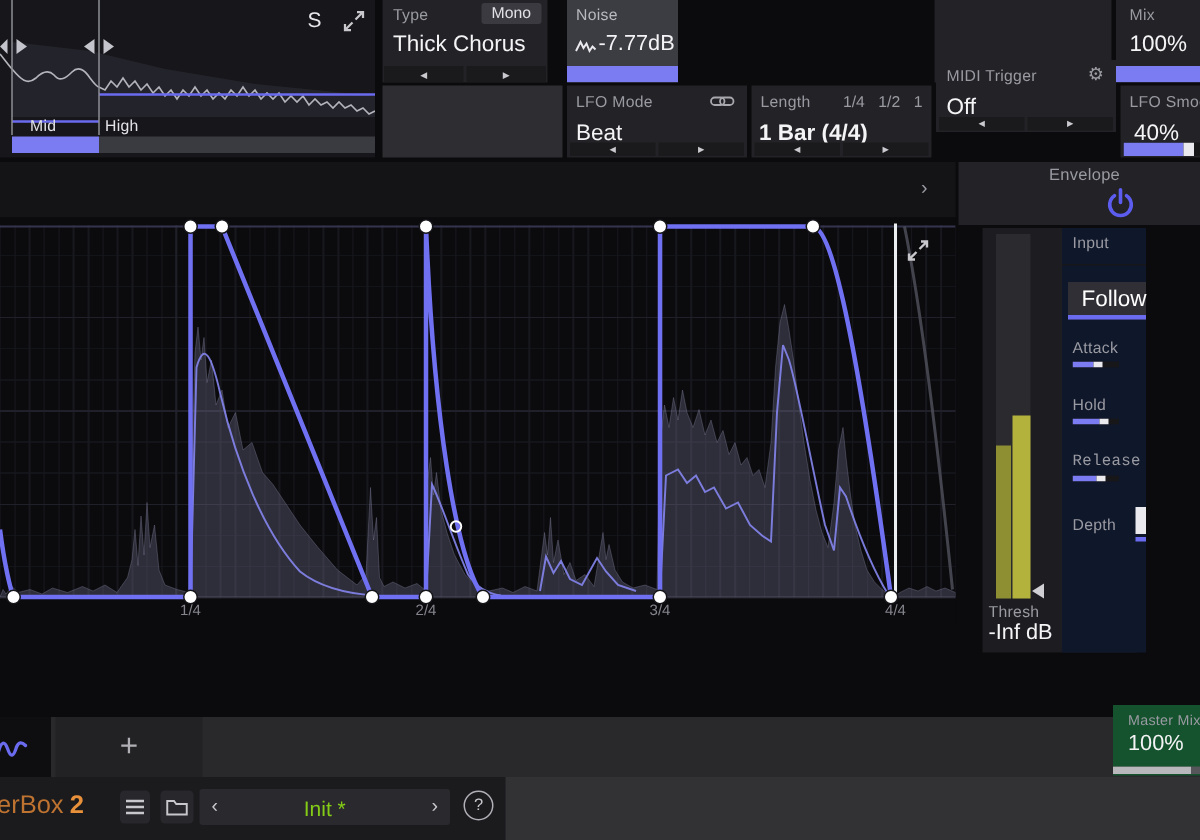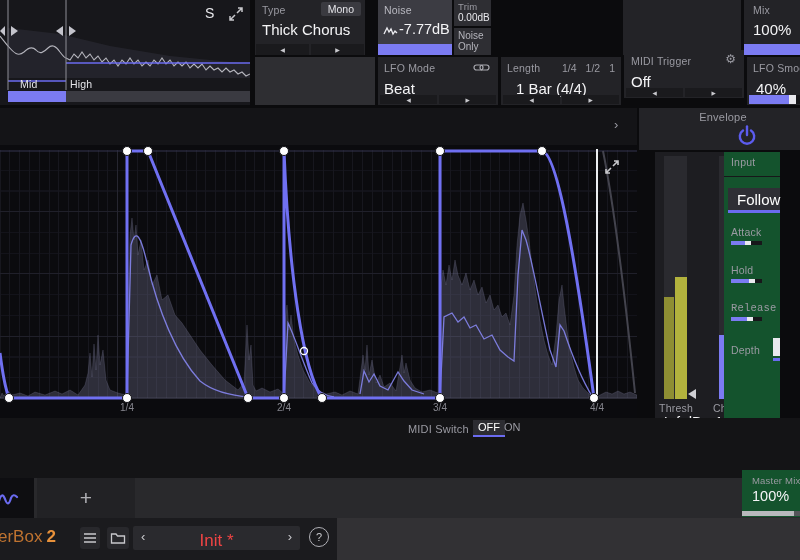--- a/index.html
+++ b/index.html
@@ -71,29 +71,20 @@
     <div class="lbl" style="left:6px;top:4px;color:#b9b9c0;">Noise</div>
     <svg class="p" style="left:5px;top:25px;" width="15" height="12" viewBox="0 0 15 12">
       <path d="M1,9 L4,3 L6,7 L8,4 L10,9 L12,6 L14,8" fill="none" stroke="#ececf0" stroke-width="1.3"></path>
     </svg>
     <div class="val" style="left:21px;top:21px;font-size:14.5px;">-7.77dB</div>
     <div class="hsl" style="left:0;right:0;bottom:0;height:11px;">
         <div class="fillb" style="left:0;width:100%;"></div>
       </div>
   </div>
 
-  <div class="p" style="left:454px;top:0;width:37px;height:55px;">
-    <div class="cell" style="left:0;top:0;width:37px;height:26px;background:#2e2e33;">
-      <div class="lbl" style="left:4px;top:1px;font-size:9.5px;">Trim</div>
-      <div class="p" style="left:4px;top:12px;font-size:10px;color:#e8e8ec;">0.00dB</div>
-    </div>
-    <div class="cell" style="left:0;top:28px;width:37px;height:27px;background:#2e2e33;">
-      <div class="p" style="left:4px;top:2px;font-size:10px;color:#b5b5bc;line-height:11px;width:34px;">Noise Only</div>
-    </div>
-  </div>
 
 
   <div class="cell" style="left:623px;top:0;width:118px;height:55px;"></div>
 
   <div class="cell" style="left:744px;top:0;width:56px;height:55px;">
     <div class="lbl" style="left:9px;top:4px;">Mix</div>
     <div class="val" style="left:9px;top:21px;">100%</div>
     <div class="hsl" style="left:0;right:0;bottom:0;height:11px;">
         <div class="fillb" style="left:0;width:100%;"></div>
       </div>
@@ -118,32 +109,32 @@
     </div>
   </div>
 
   <div class="cell" style="left:501px;top:57px;width:120px;height:48px;">
     <div class="lbl" style="left:6px;top:5px;">Length</div>
     <div class="p" style="right:6px;top:5px;display:flex;gap:9px;font-size:10.5px;color:#9a9aa2;">
       <span>1/4</span>
       <span>1/2</span>
       <span>1</span>
     </div>
-    <div class="val" style="left:15px;top:23px;">1 Bar (4/4)</div>
+    <div class="val" style="left:5px;top:23px;font-weight:bold;">1 Bar (4/4)</div>
     <div class="arrowbar" style="left:2px;right:2px;bottom:1px;height:9px;">
       <div class="ab" style="font-size:5.5px;">
           <span>◀</span>
         </div>
       <div class="ab" style="font-size:5.5px;">
           <span>▶</span>
         </div>
     </div>
   </div>
 
-  <div class="cell" style="left:624px;top:50px;width:120px;height:48px;">
+  <div class="cell" style="left:624px;top:40px;width:120px;height:48px;">
     <div class="lbl" style="left:7px;top:5px;">MIDI Trigger</div>
     <div class="p" style="right:8px;top:2px;font-size:12px;color:#9a9aa2;">⚙</div>
     <div class="val" style="left:7px;top:23px;">Off</div>
     <div class="arrowbar" style="left:2px;right:2px;bottom:1px;height:9px;">
       <div class="ab" style="font-size:5.5px;">
           <span>◀</span>
         </div>
       <div class="ab" style="font-size:5.5px;">
           <span>▶</span>
         </div>
@@ -287,21 +278,21 @@
     <div class="p" style="left:20px;top:125px;width:12px;height:122px;background:#b2b23d;"></div>
     <div class="p" style="left:64px;top:183px;width:23px;height:64px;background:#7b7bf2;"></div>
     <div class="tri-l p" style="left:33px;top:237px;"></div>
     <div class="tri-l p" style="left:88px;top:114px;"></div>
     <div class="lbl" style="left:20px;top:250px;transform:translateX(-50%);left:21px;">Thresh</div>
     <div class="val" style="left:4px;top:262px;font-size:14.5px;">-Inf dB</div>
     <div class="lbl" style="left:58px;top:250px;">Chorus</div>
     <div class="val" style="left:60px;top:262px;font-size:14.5px;">100%</div>
   </div>
 
-  <div class="p" style="left:724px;top:152px;width:56px;height:283px;background:#14532d;">
+  <div class="p" style="left:708px;top:152px;width:56px;height:283px;background:#0f172a;">
     <div class="lbl" style="left:7px;top:4px;">Input</div>
     <div class="p" style="left:0;top:24px;width:56px;height:1px;background:#17171a;"></div>
     <div class="p" style="left:4px;top:36px;width:52px;height:25px;background:#2f2f35;">
       <div class="p" style="left:9px;top:3px;font-size:15px;color:#fff;">Follow</div>
       <div class="p" style="left:0;right:0;bottom:0;height:3px;background:#6b6bf0;"></div>
     </div>
     <div class="lbl" style="left:7px;top:74px;">Attack</div>
     <div class="hsl" style="left:7px;top:89px;width:31px;height:4px;background:#17171a;">
       <div class="fillb" style="left:0;width:14px;"></div>
         <div class="fillw" style="left:14px;width:6px;"></div>
@@ -314,27 +305,20 @@
     <div class="lbl" style="left:7px;top:150px;font-family:Liberation Mono, monospace;">Release</div>
     <div class="hsl" style="left:7px;top:165px;width:31px;height:4px;background:#17171a;">
       <div class="fillb" style="left:0;width:16px;"></div>
         <div class="fillw" style="left:16px;width:6px;"></div>
     </div>
     <div class="lbl" style="left:7px;top:192px;">Depth</div>
     <div class="p" style="left:49px;top:186px;width:7px;height:18px;background:#e9e9ee;"></div>
     <div class="p" style="left:49px;top:206px;width:7px;height:3px;background:#6b6bf0;"></div>
   </div>
 
-  <div class="p" style="left:0;top:418px;width:800px;height:60px;background:#141416;">
-
-    <div class="lbl" style="left:408px;top:5px;font-size:11px;">MIDI Switch</div>
-    <div class="p" style="left:473px;top:2px;background:#2c2c31;color:#fff;font-size:11px;padding:1px 5px 2px;border-bottom:2px solid #6b6bf0;"><span>OFF</span></div>
-    <div class="p" style="left:504px;top:3px;color:#9a9aa2;font-size:11px;"><span>ON</span></div>
-
-  </div>
 
   <div class="p" style="left:0;top:478px;width:800px;height:40px;background:#29292c;">
     <div class="p" style="left:0;top:0;width:34px;height:40px;background:#0e0e11;">
       <svg class="p" style="left:-2px;top:12px;" width="22" height="18" viewBox="0 0 22 18">
         <path d="M1,11 C3,4 5,4 7,9 C9,15 11,15 13,8 C14.5,4.5 16.5,4.5 19,7" fill="none" stroke="#6b6bf0" stroke-width="2.2" stroke-linecap="round"></path>
       </svg>
     </div>
     <div class="p" style="left:37px;top:0;width:98px;height:40px;background:#222225;
          display:flex;align-items:center;justify-content:center;font-size:21px;color:#b0b0b4;">
       <span>+</span>
@@ -359,21 +343,21 @@
           <path d="M1,2 H13 M1,6 H13 M1,10 H13" stroke="#c8c8cc" stroke-width="1.6"></path>
         </svg>
       </div>
       <div class="p" style="left:107px;top:9px;width:22px;height:22px;background:#28282c;border-radius:3px;">
         <svg class="p" style="left:3px;top:4px;" width="16" height="14" viewBox="0 0 16 14">
           <path d="M1.5,3 L6,3 L7.5,5 L14.5,5 L14.5,12 L1.5,12 Z" fill="none" stroke="#c8c8cc" stroke-width="1.3"></path>
         </svg>
       </div>
       <div class="p" style="left:133px;top:8px;width:167px;height:24px;background:#2a2a2e;border-radius:2px;">
         <div class="p" style="left:8px;top:3px;font-size:13px;color:#c8c8cc;">‹</div>
-        <div class="p" style="left:50%;top:5px;transform:translateX(-50%);font-size:17px;color:#ef4444;white-space:nowrap;">Init *</div>
+        <div class="p" style="left:50%;top:5px;transform:translateX(-50%);font-size:14px;color:#84cc16;white-space:nowrap;">Init *</div>
         <div class="p" style="right:8px;top:3px;font-size:13px;color:#c8c8cc;">›</div>
       </div>
       <div class="p" style="left:309px;top:9px;width:18px;height:18px;border:1.5px solid #b0b0b6;border-radius:50%;display:flex;align-items:center;justify-content:center;font-size:11px;color:#c8c8cc;">
         <span>?</span>
       </div>
     </div>
   </div>
 
 </div>
 

